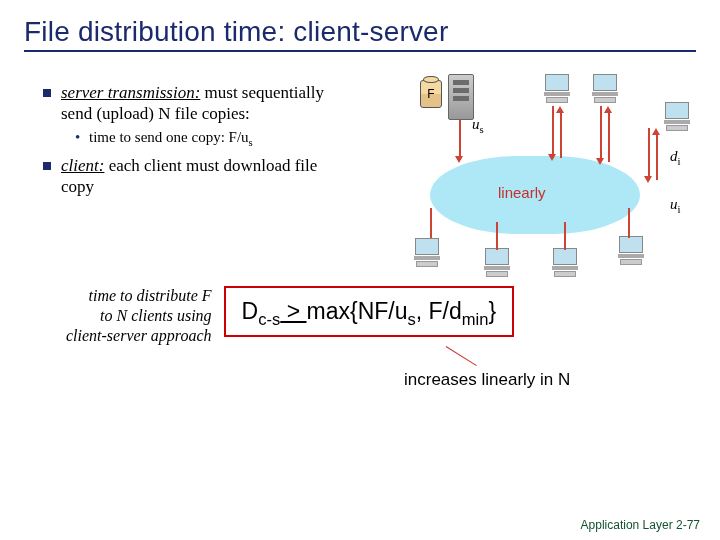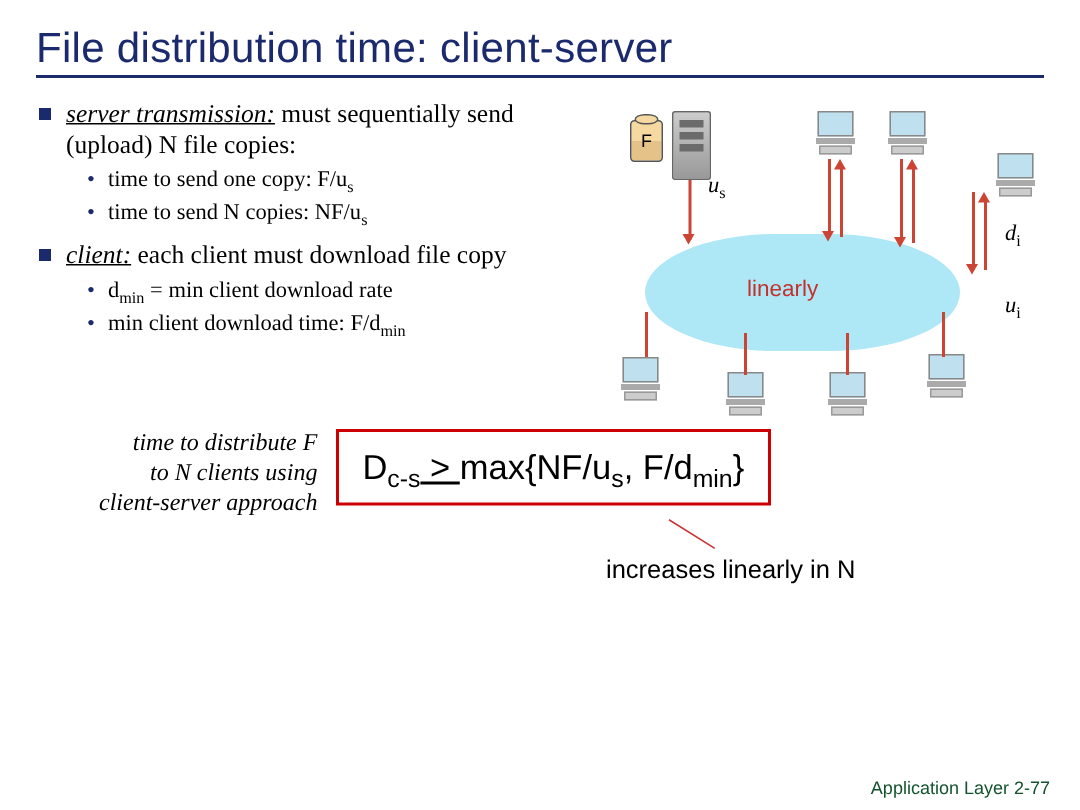--- a/index.html
+++ b/index.html
@@ -1,21 +1,21 @@
 <!DOCTYPE html>
 <html><head>
 <meta charset="utf-8">
 <style>
   html,body{margin:0;padding:0;width:720px;height:540px;background:#fff;font-family:Georgia,'Times New Roman',serif;color:#000;overflow:hidden}
   .slide{position:relative;width:720px;height:540px;box-sizing:border-box;padding:10px 24px 0 24px}
   .title{font-family:'Trebuchet MS','Gill Sans',Verdana,sans-serif;font-size:28px;font-weight:400;color:#1a2a6c;border-bottom:2px solid #1a2a6c;padding-bottom:2px;margin:6px 0 14px 0;letter-spacing:.2px}
   .content{display:flex;gap:8px}
   .left{width:338px}
   .right{position:relative;width:320px;height:210px;padding-top:6px}
-  ul.top{list-style:none;margin:0;padding:0}
+  ul.top{list-style:none;margin:17px;padding:0}
   ul.top>li{position:relative;padding-left:20px;font-size:17px;line-height:1.22;margin-bottom:6px}
   ul.top>li::before{content:"";position:absolute;left:2px;top:6px;width:8px;height:8px;background:#1a2a6c}
   .ul2{list-style:none;margin:4px 0 8px 14px;padding:0}
   .ul2>li{position:relative;padding-left:14px;font-size:15px;line-height:1.3;margin-bottom:2px}
   .ul2>li::before{content:"•";position:absolute;left:0;top:0;color:#1a2a6c;font-size:15px}
   .ui{font-style:italic;text-decoration:underline}
   sub{font-size:.72em;line-height:0}
   .diagram{position:absolute;left:0;top:0;width:320px;height:210px}
   .cloud{position:absolute;left:60px;top:90px;width:210px;height:78px;background:#aee7f5;border-radius:50%/60%}
   .netlabel{position:absolute;left:128px;top:118px;font-family:Arial,Helvetica,sans-serif;font-size:15px;color:#c4302b}
@@ -47,29 +47,24 @@
 <div class="slide">
   <div class="title">File distribution time: client-server</div>
 
   <div class="content">
     <div class="left">
       <ul class="top">
         <li>
           <span class="ui">server transmission:</span><span> must sequentially send (upload) N file copies:</span>
           <ul class="ul2">
             <li><span>time to send one copy: F/u</span><sub>s</sub></li>
-            <li><span>time to send N copies: NF/u</span><sub>s</sub></li>
           </ul>
         </li>
         <li>
           <span class="ui">client:</span><span> each client must download file copy</span>
-          <ul class="ul2">
-            <li><span>d</span><sub>min</sub><span> = min client download rate</span></li>
-            <li><span>min client download time: F/d</span><sub>min</sub></li>
-          </ul>
         </li>
       </ul>
     </div>
 
     <div class="right">
       <div class="diagram">
         <div class="cloud"></div>
         <div class="netlabel">linearly</div>
 
         <div class="file">

